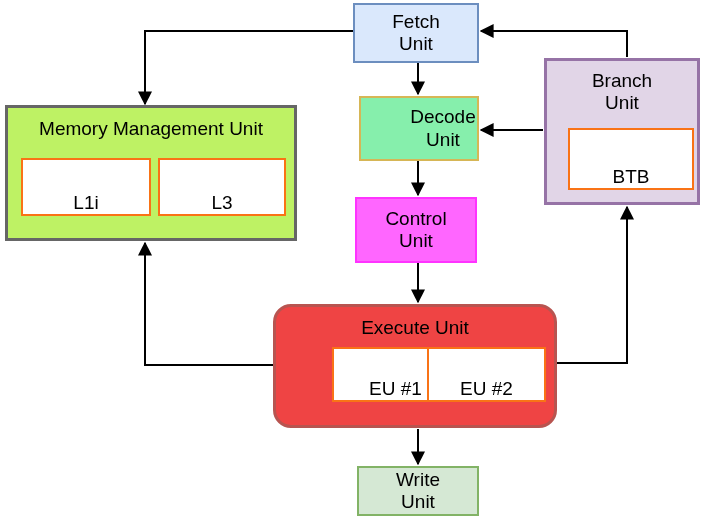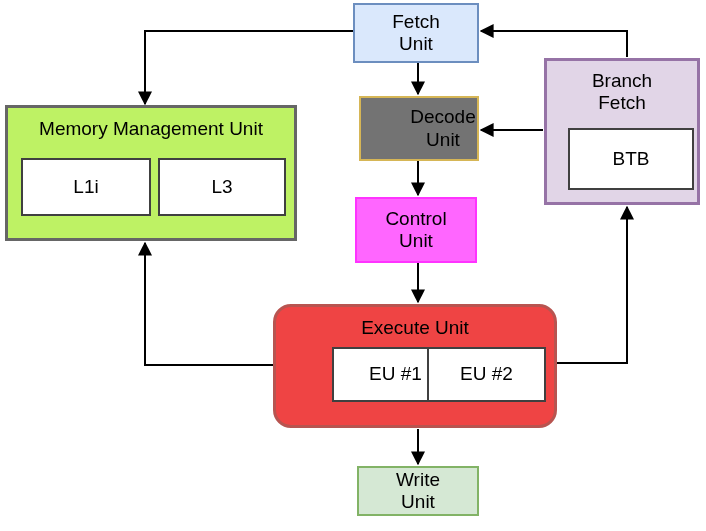--- a/index.html
+++ b/index.html
@@ -54,23 +54,23 @@
     left: 0;
     right: 0;
     text-align: center;
     font-size: 19px;
     color: #000000;
   }
   .inner {
     position: absolute;
     box-sizing: border-box;
     background: #ffffff;
-    border: 2px solid #404040;
+    border: 2px solid #f97316;
     display: flex;
-    align-items: center;
+    align-items: flex-end;
     justify-content: center;
     font-size: 19px;
     color: #000000;
   }
 
   
   #node-fetch      { left: 353px; top: 3px;   width: 126px; height: 60px; }
   #node-decode     { left: 359px; top: 96px;  width: 120px; height: 65px; }
   #node-control    { left: 355px; top: 197px; width: 122px; height: 66px; }
   #node-write      { left: 357px; top: 466px; width: 122px; height: 50px; }
@@ -115,21 +115,21 @@
     <path d="M 627 57 L 627 31 L 481 31" fill="none" stroke="#000000" stroke-width="2" marker-end="url(#arrow)"></path>
 
     <path d="M 543 130 L 481 130" fill="none" stroke="#000000" stroke-width="2" marker-end="url(#arrow)"></path>
   </svg>
 
   <div class="node leaf" id="node-fetch" style="background:#dae8fc;border-color:#6c8ebf;">
     <span class="label">Fetch
 Unit</span>
   </div>
 
-  <div class="node leaf" id="node-decode" style="background:#737373;border-color:#d6b656;padding-left:48px;">
+  <div class="node leaf" id="node-decode" style="background:#86efac;border-color:#d6b656;padding-left:48px;">
     <span class="label">Decode
 Unit</span>
   </div>
 
   <div class="node leaf" id="node-control" style="background:#ff66ff;border-color:#ff33ff;">
     <span class="label">Control
 Unit</span>
   </div>
 
   <div class="node leaf" id="node-write" style="background:#d5e8d4;border-color:#82b366;">
@@ -142,21 +142,21 @@
     <div class="inner" id="inner-l1i">
       <span>L1i</span>
     </div>
     <div class="inner" id="inner-l3">
       <span>L3</span>
     </div>
   </div>
 
   <div class="node container" id="node-branch" style="background:#e1d5e7;border-color:#9673a6;">
     <span class="title label">Branch
-Fetch</span>
+Unit</span>
     <div class="inner" id="inner-btb">
       <span>BTB</span>
     </div>
   </div>
 
   <div class="node container" id="node-execute" style="background:#ef4444;border-color:#b85450;border-radius:18px;">
     <span class="title">Execute Unit</span>
     <div class="inner" id="inner-eu1">
       <span>EU #1</span>
     </div>

